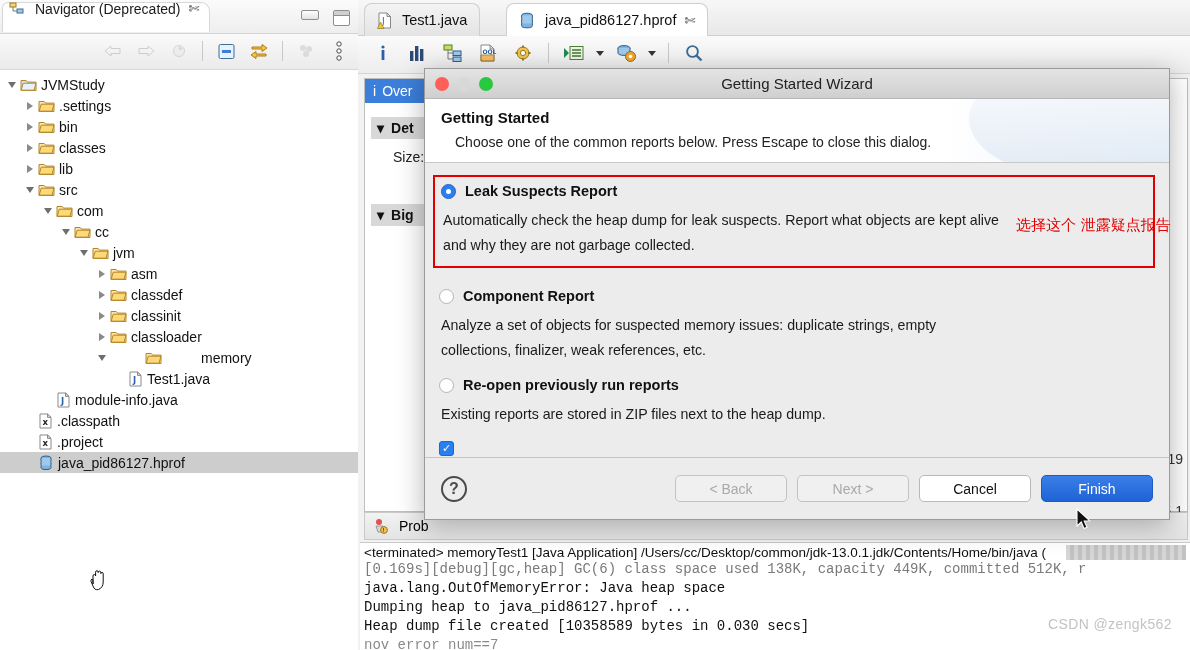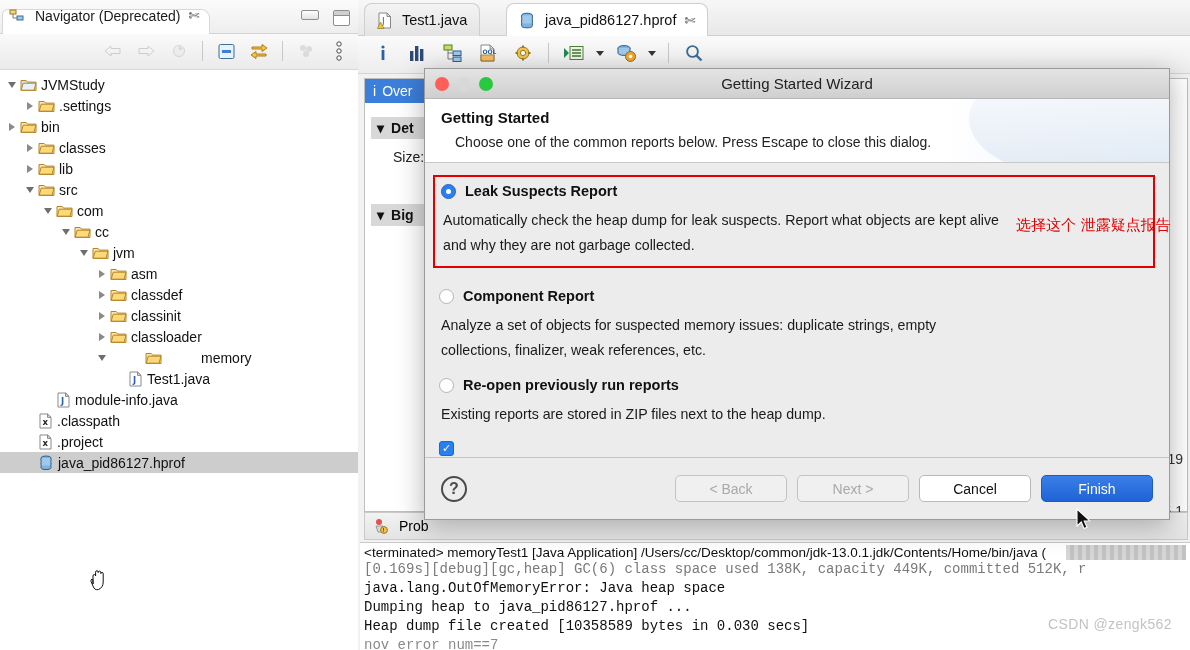--- a/index.html
+++ b/index.html
@@ -16,21 +16,21 @@
   #navigator {
     position: absolute; left: 0; top: 0; width: 358px; height: 650px;
     background: #ffffff;
   }
   .nav-tabbar {
     position: absolute; left: 0; top: 0; width: 358px; height: 34px;
     background: linear-gradient(#fbfbfb,#eeeeee);
     border-bottom: 1px solid #d2d2d2;
   }
   .nav-tab {
-    position: absolute; left: 2px; top: 9px; height: 30px;
+    position: absolute; left: 2px; top: 2px; height: 30px;
     padding: 0 10px 18px 6px;
     display: flex; align-items: center; gap: 6px;
     background: #ffffff;
     border-top-left-radius: 6px; border-top-right-radius: 9px;
     border: 1px solid #d8d8d8; border-bottom: none;
     font-size: 14px; color: #1b1b1b;
   }
   .nav-tab-label { white-space: nowrap; }
   .tab-close {
     font-size: 13px; color:#333; margin-left: 2px; line-height: 1;
@@ -330,21 +330,21 @@
             <span class="arrow-right"></span>
           </span>
           <span class="ic">
             <svg width="17" height="15" viewBox="0 0 17 15">
       <path d="M1 3.5 h5.2 l1.4 1.6 H16 v8.4 H1 Z" fill="#ffe6a8" stroke="#b0862b"></path>
       <path d="M3.2 6.2 H16 l-2 7 H1.2 Z" fill="#ffd878" stroke="#b0862b"></path>
     </svg>
           </span>
           <span class="lbl">.settings</span>
         </div>
-        <div class="row" style="padding-left: 4px;">
+        <div class="row" style="padding-left: 22px;">
           <span class="twisty">
             <span class="arrow-right"></span>
           </span>
           <span class="ic">
             <svg width="17" height="15" viewBox="0 0 17 15">
       <path d="M1 3.5 h5.2 l1.4 1.6 H16 v8.4 H1 Z" fill="#ffe6a8" stroke="#b0862b"></path>
       <path d="M3.2 6.2 H16 l-2 7 H1.2 Z" fill="#ffd878" stroke="#b0862b"></path>
     </svg>
           </span>
           <span class="lbl">bin</span>

